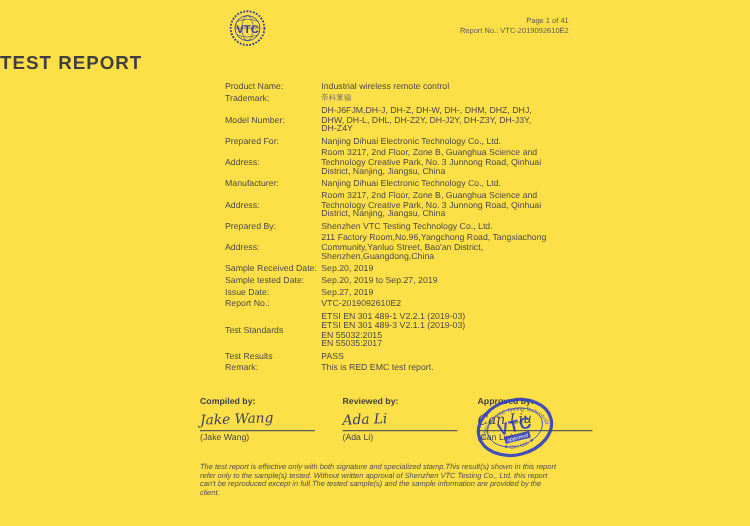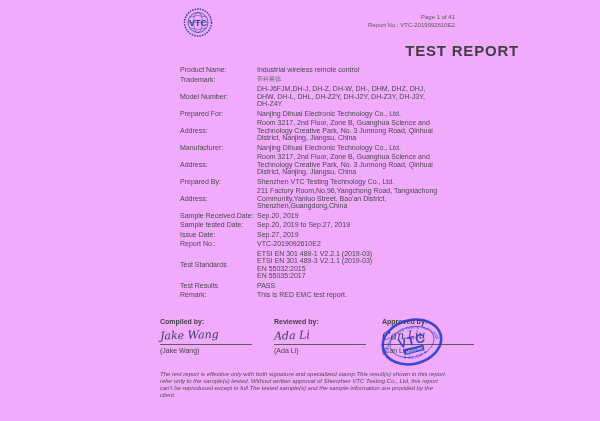--- a/index.html
+++ b/index.html
@@ -1,26 +1,26 @@
 <!DOCTYPE html>
 <html><head>
 <meta charset="utf-8">
 <style>
   html,body{margin:0;padding:0;}
   body{
     width:600px;height:421px;background:#ffffff;overflow:hidden;
     font-family:"Liberation Sans", sans-serif;color:#4a4a4a;position:relative;
   }
-  .doc{position:absolute;inset:0;background:#f0abfc;text-decoration:underline;}
+  .doc{position:absolute;inset:0;background:#fde047;text-decoration:underline;}
 
   
   .logo{position:absolute;left:182px;top:7px;width:32px;height:32px;}
   .hdr-right{position:absolute;top:14px;left:310px;width:145px;text-align:right;
     font-size:6px;line-height:7.5px;color:#5a5a5a;}
-  .title{position:absolute;top:42px;left:0;width:519px;margin:0;text-align:right;
+  .title{position:absolute;top:42px;left:0;width:519px;margin:0;text-align:left;
     font-size:15px;font-weight:bold;letter-spacing:0.8px;color:#3f3f3f;}
 
   
   .fields{position:absolute;left:180px;top:66px;width:292px;}
   .frow{display:flex;align-items:center;margin-bottom:2px;}
   .flabel{width:77px;flex:0 0 77px;font-size:7px;line-height:7.5px;}
   .fvalue{width:213px;flex:0 0 213px;font-size:7px;}
   .fvalue div{line-height:7.5px;}
   .fvalue.cjk div{filter:blur(0.45px);font-size:6px;color:#6a6a6a;}
 

